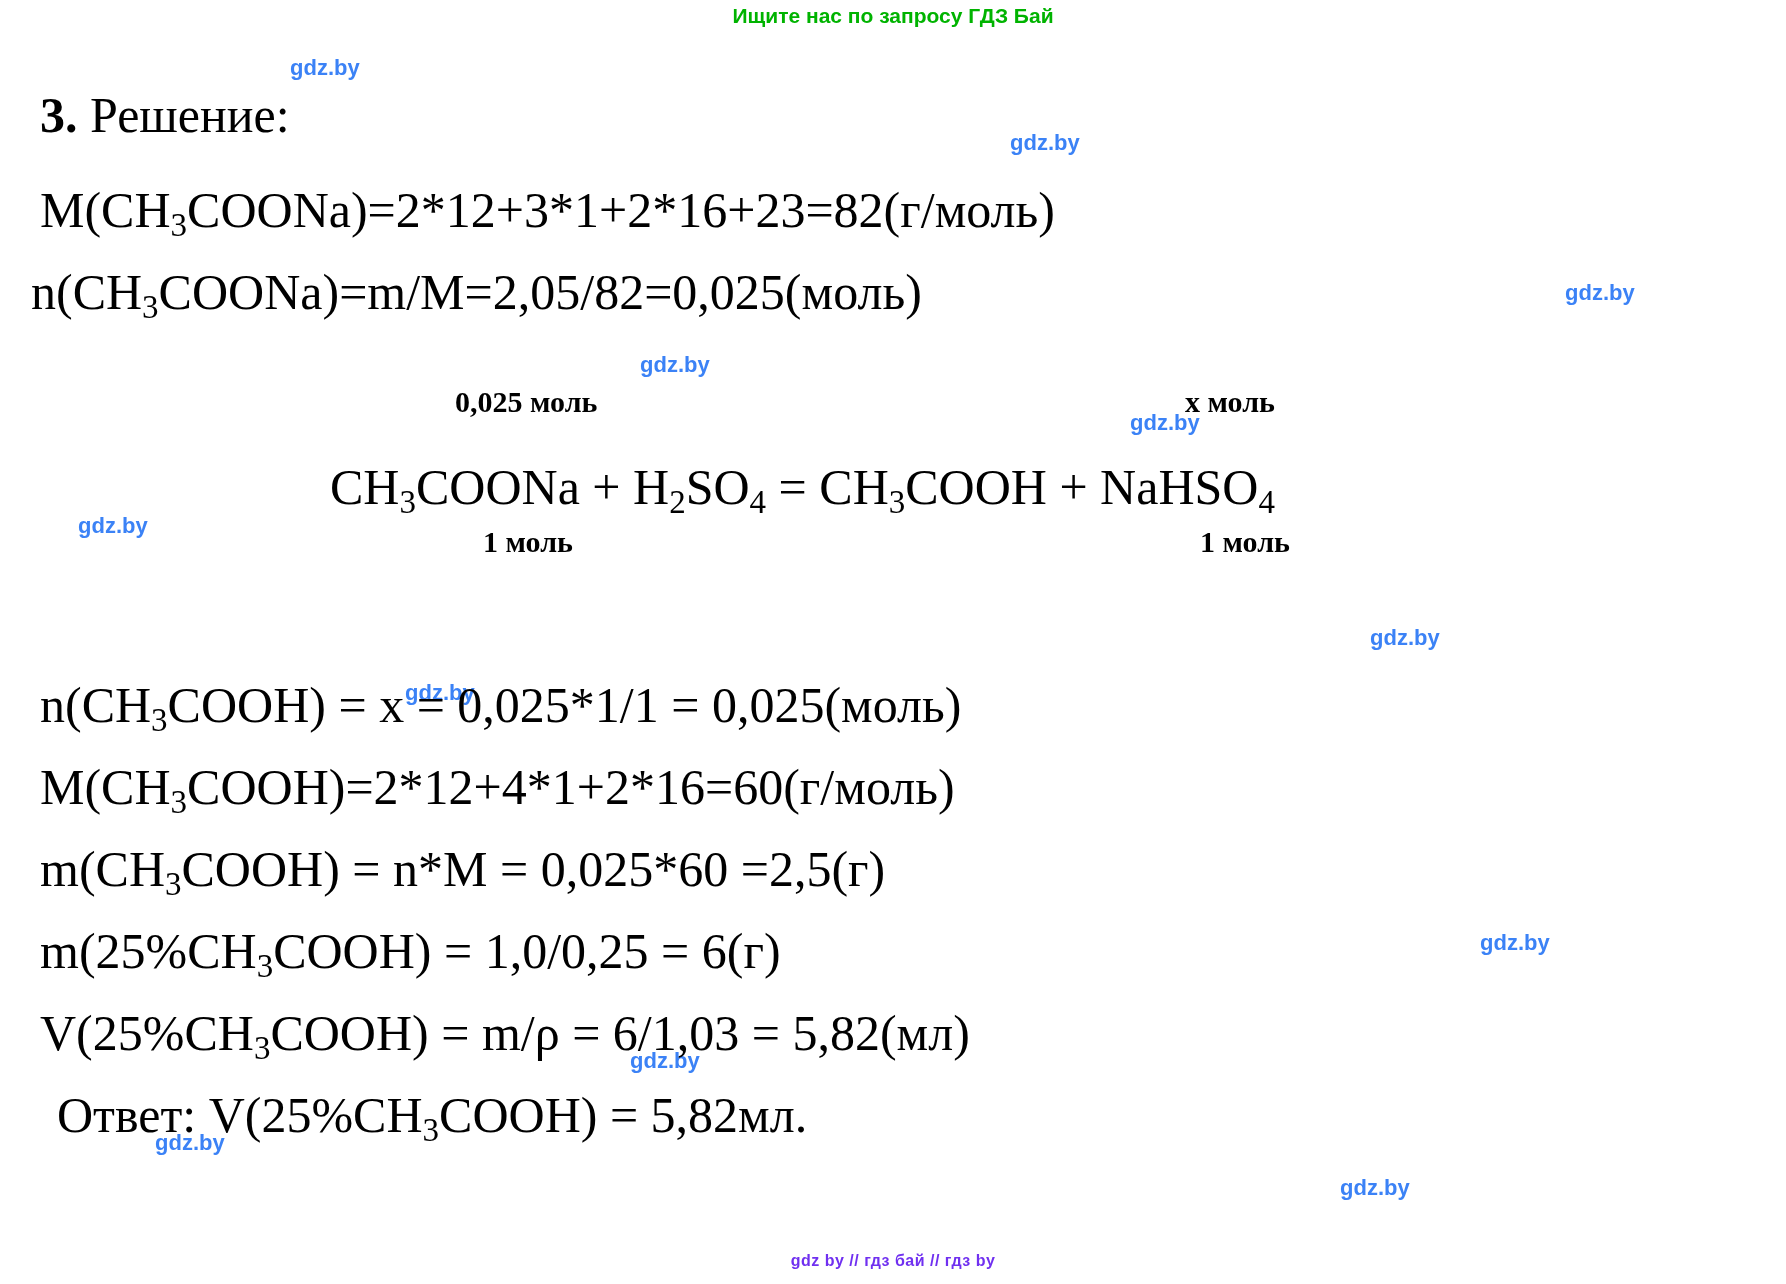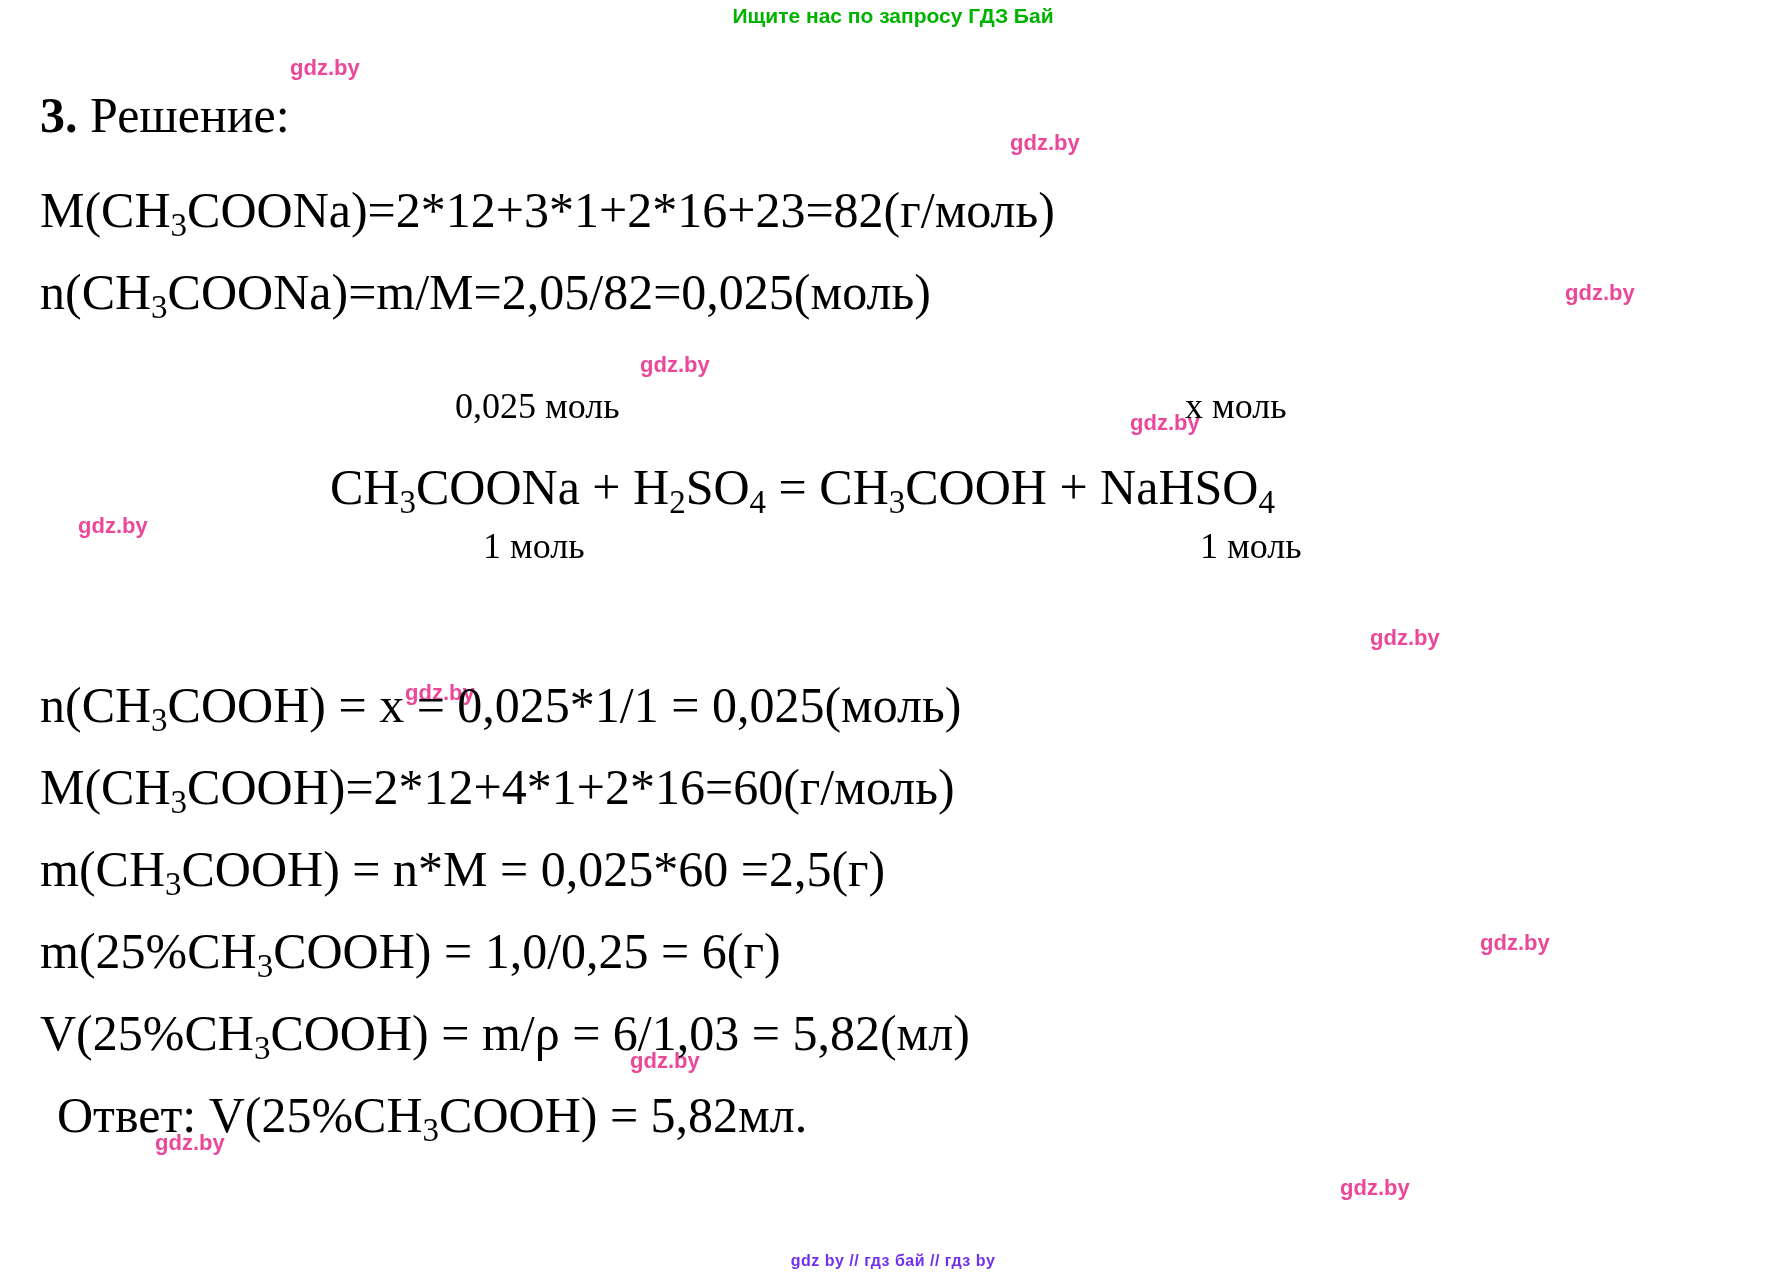--- a/index.html
+++ b/index.html
@@ -26,21 +26,21 @@
     font-size: 21px;
     font-weight: bold;
     color: #00b300;
   }
 
   .wm {
     position: absolute;
     font-family: "Liberation Sans", sans-serif;
     font-size: 22px;
     font-weight: bold;
-    color: #ec4899;
+    color: #3b82f6;
     white-space: nowrap;
   }
 
   .bottom-banner {
     position: absolute;
     bottom: 14px;
     left: 0;
     width: 100%;
     text-align: center;
     font-family: "Liberation Sans", sans-serif;
@@ -81,22 +81,23 @@
     font-size: 50px;
     white-space: nowrap;
   }
   .eq-main .sub {
     font-size: 33px;
     position: relative;
     top: 9px;
   }
   .lbl {
     position: absolute;
-    font-size: 36px;
+    font-size: 30px;
     white-space: nowrap;
+    font-weight: bold;
   }
 </style>
 </head>
 <body>
 
 <div class="top-banner">Ищите нас по запросу ГДЗ Бай</div>
 
 <div id="watermarks">
     <div class="wm" style="left: 290px; top: 55px;">gdz.by</div>
     <div class="wm" style="left: 1010px; top: 130px;">gdz.by</div>
@@ -112,21 +113,21 @@
     <div class="wm" style="left: 1340px; top: 1175px;">gdz.by</div>
   </div>
 
 <div class="line" style="top:90px; left:40px;">
   <span class="task-num">3.</span>
   <span>Решение:</span>
 </div>
 
 <div id="lines-top">
     <div class="line" style="top: 185px; left: 40px;"><span>M(CH</span><span class="sub">3</span><span>COONa)=2*12+3*1+2*16+23=82(г/моль)</span></div>
-    <div class="line" style="top: 267px; left: 40px;"><span>n(CH</span><span class="sub">3</span><span>COONa)=m/M=2,05/82=0,025(моль)</span></div>
+    <div class="line" style="top: 267px; left: 31px;"><span>n(CH</span><span class="sub">3</span><span>COONa)=m/M=2,05/82=0,025(моль)</span></div>
   </div>
 
 <div class="eq-block">
   <div class="lbl" style="left:455px; top:-45px;">0,025 моль</div>
   <div class="lbl" style="left:1185px; top:-45px;">х моль</div>
   <div class="eq-main" id="equation-main"><span>CH</span><span class="sub">3</span><span>COONa + H</span><span class="sub">2</span><span>SO</span><span class="sub">4</span><span> = CH</span><span class="sub">3</span><span>COOH + NaHSO</span><span class="sub">4</span></div>
   <div class="lbl" style="left:483px; top:95px;">1 моль</div>
   <div class="lbl" style="left:1200px; top:95px;">1 моль</div>
 </div>
 

